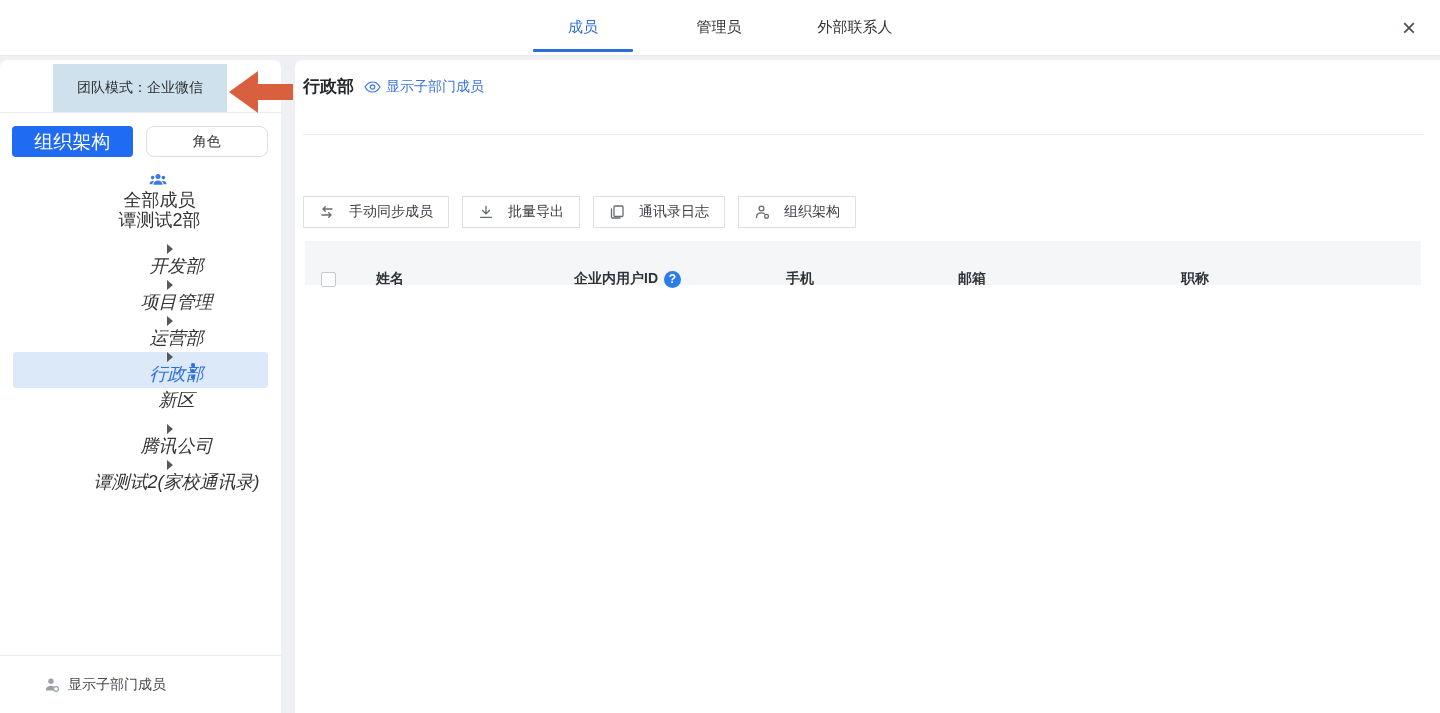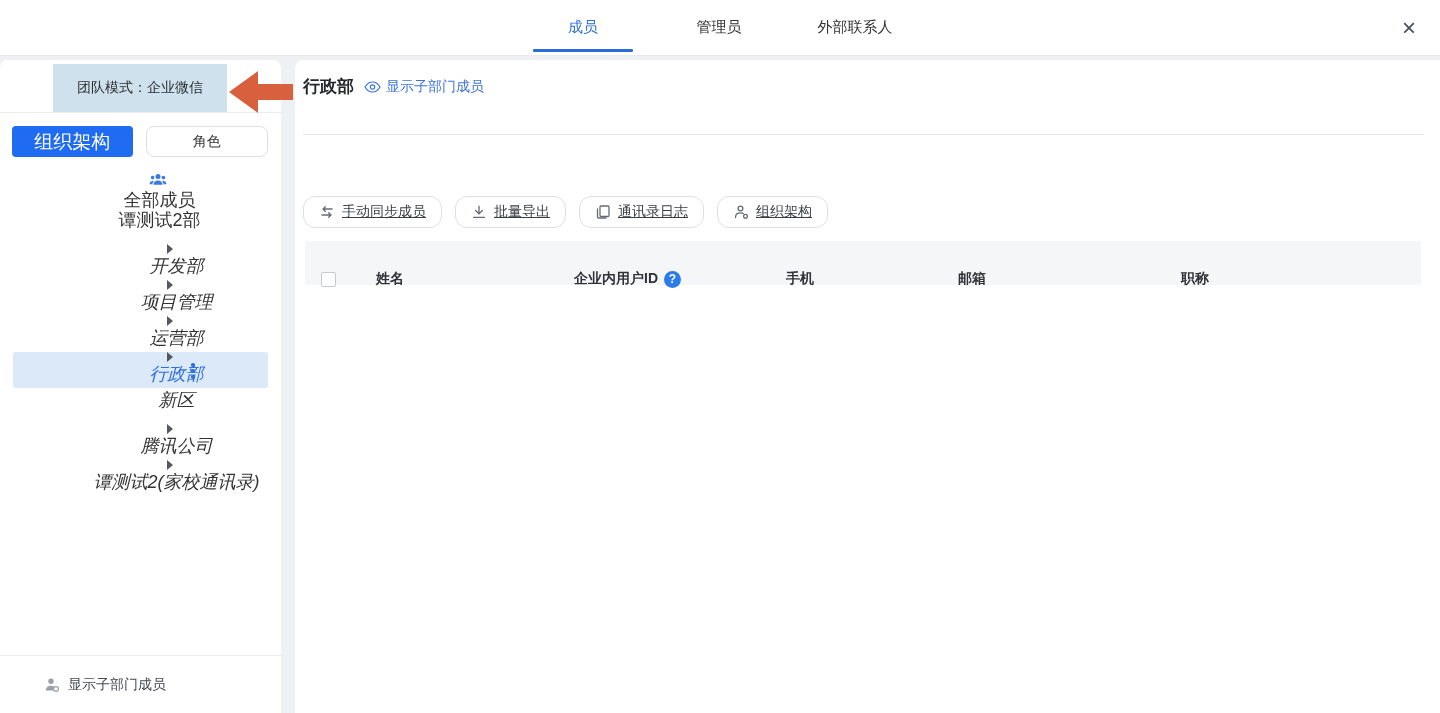--- a/index.html
+++ b/index.html
@@ -49,21 +49,21 @@
   .side-foot { position:absolute; left:0; bottom:0; width:100%; height:58px; border-top:1px solid #ebedf0; display:flex; align-items:center; padding-left:44px; gap:8px; font-size:14px; color:#45494e; cursor:pointer; }
 
   
   .main-head { position:absolute; left:8px; top:74px; right:16px; border-bottom:1px solid #e8eaed; }
   .page-title-row { position:absolute; left:8px; top:15px; display:flex; align-items:center; gap:10px; }
   .page-title { font-size:17px; font-weight:bold; color:#22262b; }
   .sub-link { display:flex; align-items:center; gap:5px; color:#3b74dd; font-size:14px; cursor:pointer; }
 
   
   .toolbar { position:absolute; left:8px; top:136px; display:flex; gap:13px; }
-  .tool-btn { height:32px; display:flex; align-items:center; gap:7px; padding:0 15px; background:#fff; border:1px solid #dcdfe3; border-radius:12px; font-size:14px; color:#3a3e44; cursor:pointer; font-family:inherit;text-decoration:underline; }
+  .tool-btn { height:32px; display:flex; align-items:center; gap:14px; padding:0 15px; background:#fff; border:1px solid #dcdfe3; border-radius:0; font-size:14px; color:#3a3e44; cursor:pointer; font-family:inherit; }
   .search-box { position:absolute; right:15px; top:137px; width:197px; height:30px; border:1px solid #dcdfe3; border-radius:4px; display:flex; align-items:center; background:#fff; }
   .search-box input { flex:1; border:none; outline:none; padding:0 6px 0 11px; font-size:13px; color:#333; font-family:inherit; background:transparent; }
   .search-box input::placeholder { color:#c0c4cb; }
   .search-ic { margin-right:9px; display:flex; cursor:pointer; }
 
   
   .thead { position:absolute; left:10px; top:181px; width:1116px; height:44px; background:#f4f6f8; }
   .th { position:absolute; top:16px; height:44px; display:flex; align-items:center; font-size:14px; font-weight:bold; color:#2f3338; gap:6px; }
   .chk { width:15px; height:15px; border:1px solid #c6cad0; border-radius:2px; background:#fff; cursor:pointer; }
   .help-ic { width:17px; height:17px; border-radius:50%; background:#2b7ce9; color:#fff; font-size:12px; font-weight:bold; display:flex; align-items:center; justify-content:center; cursor:pointer; }

